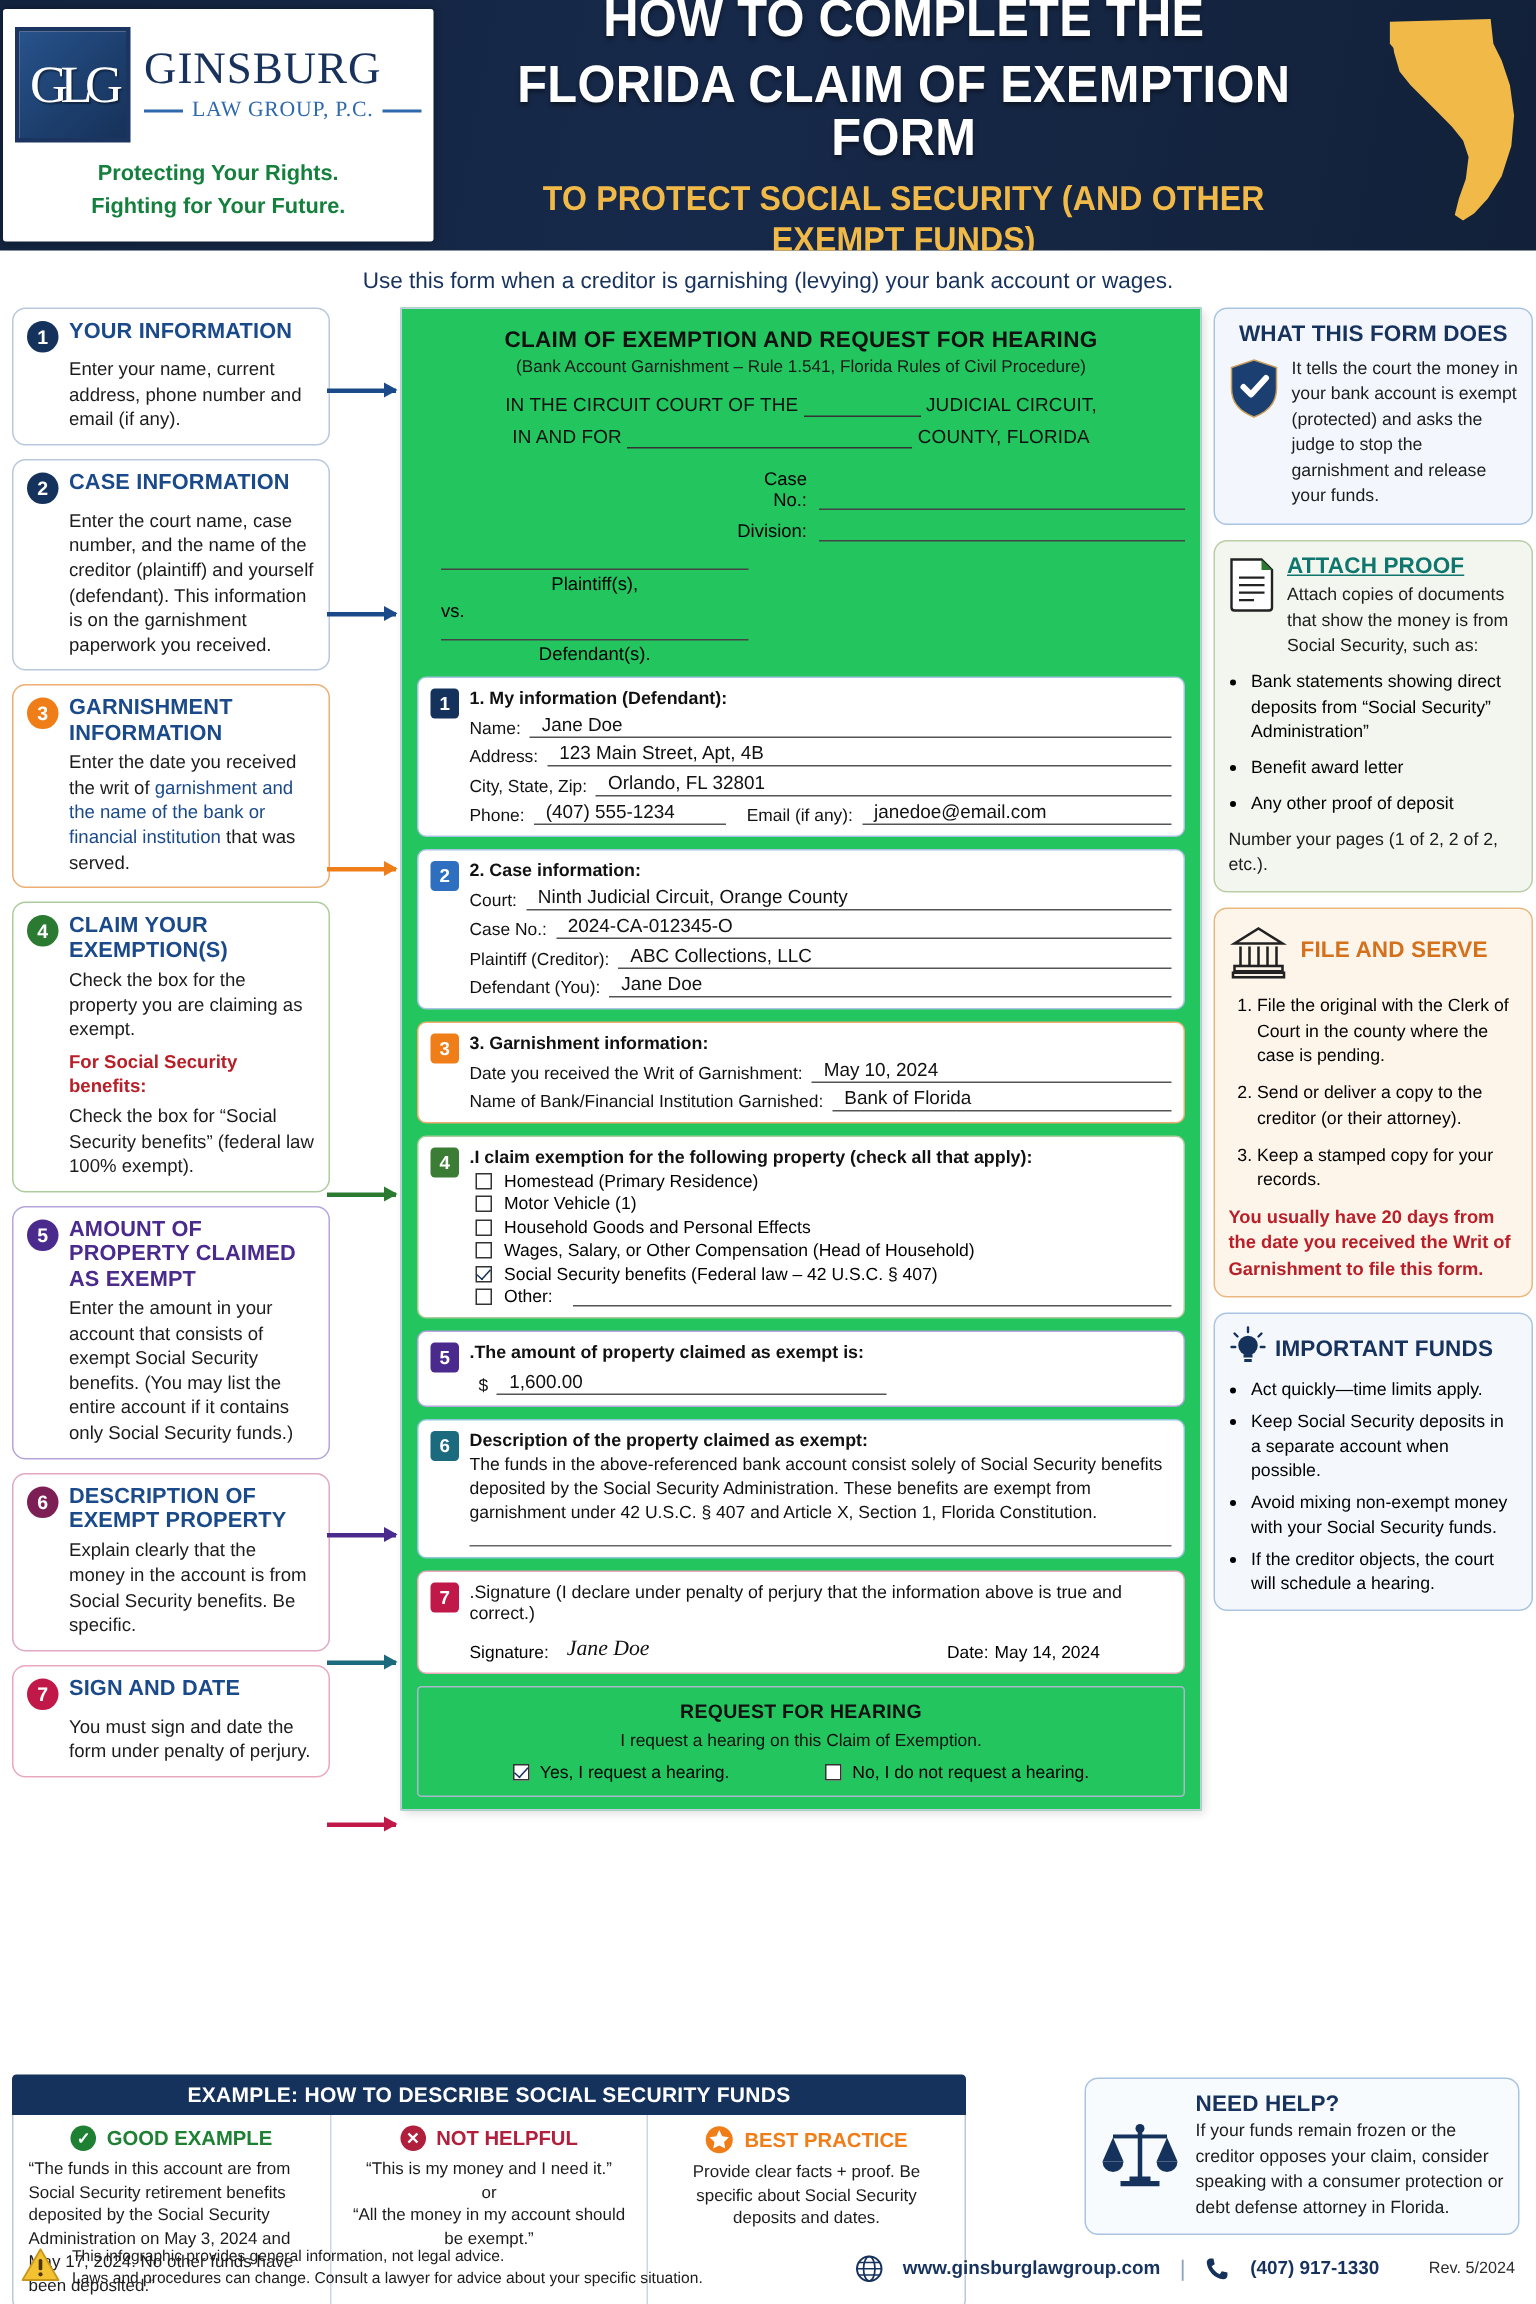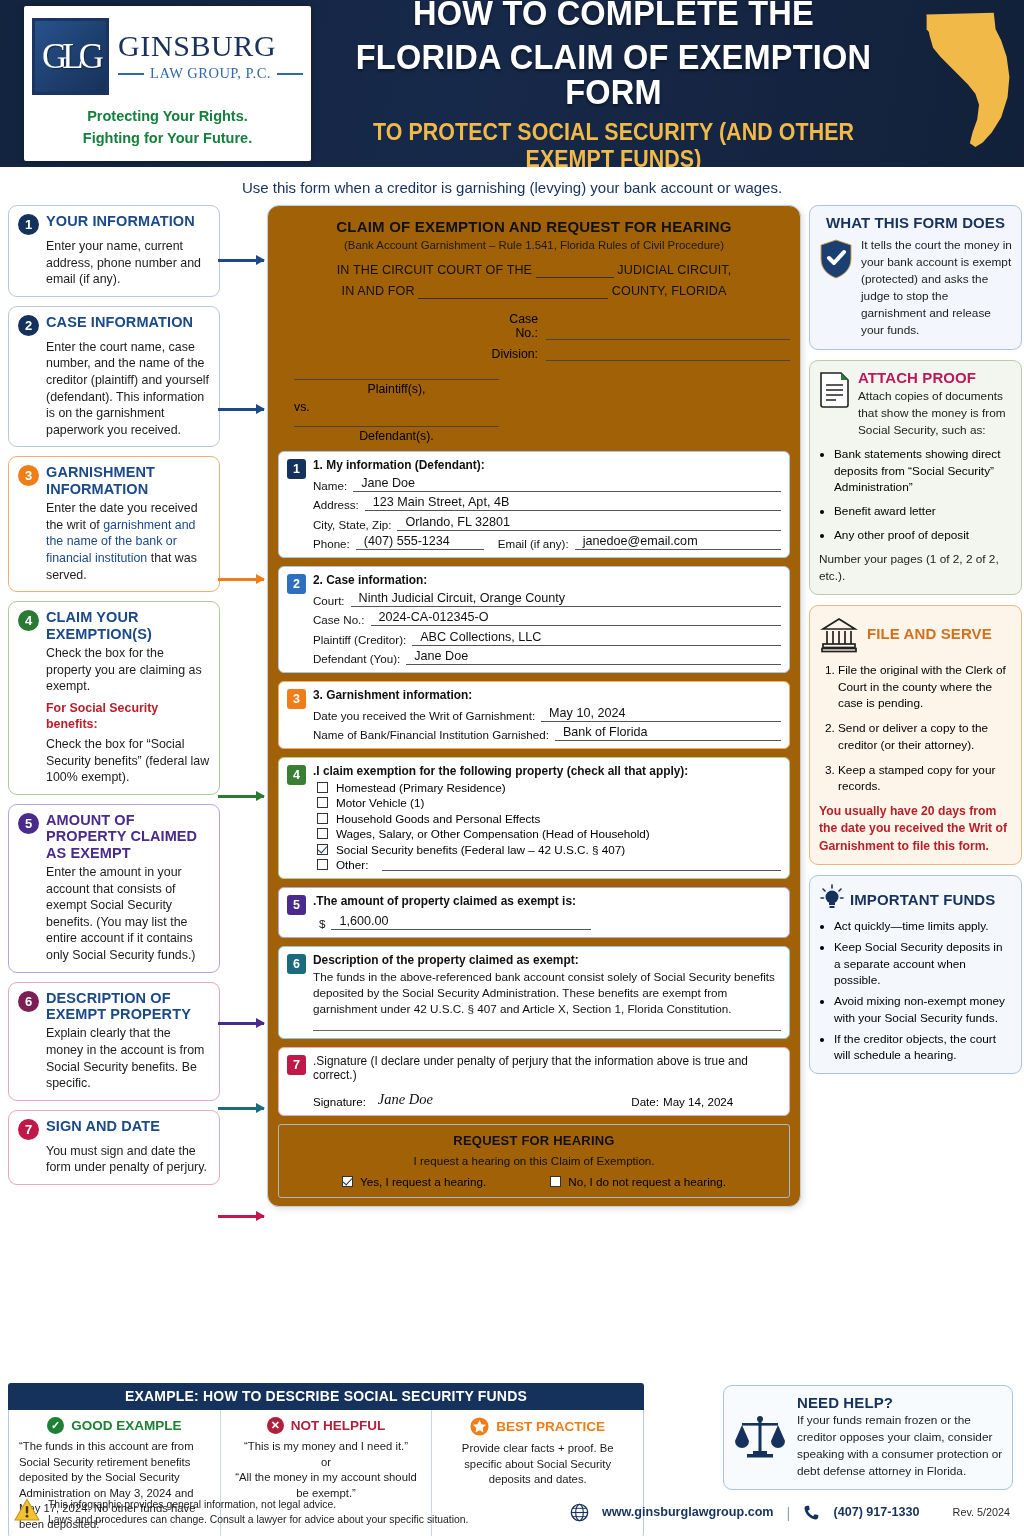--- a/index.html
+++ b/index.html
@@ -16,21 +16,21 @@
     position: relative;
     height: 167px;
     background: linear-gradient(100deg, #13243f 0%, #17294a 45%, #122139 100%);
     display: flex;
     align-items: center;
     overflow: hidden;
   }
   .logo-card {
     width: 287px;
     height: 155px;
-    margin-left: 24px;
+    margin-left: 2px;
     background: #fff;
     border-radius: 2px;
     display: flex;
     flex-direction: column;
     align-items: center;
     justify-content: center;
     box-shadow: 0 0 6px rgba(0,0,0,.35);
     flex: 0 0 auto;
   }
   .logo-row { display: flex; align-items: center; gap: 9px; }
@@ -129,22 +129,22 @@
   .arrow::after {
     content: ""; position: absolute; right: -1px; top: -4px;
     border-left: 9px solid currentColor;
     border-top: 5.5px solid transparent;
     border-bottom: 5.5px solid transparent;
   }
 
   
   .form-doc {
     border: 1.5px solid #c2cee0;
-    border-radius: 12px;
-    background: #a16207;
+    border-radius: 0;
+    background: #22c55e;
     box-shadow: 2px 2px 6px rgba(0,0,0,.13);
     padding: 9px 10px 8px;
   }
   .form-title {
     text-align: center; font-size: 15px; font-weight: bold;
     color: #111; letter-spacing: .2px; margin-top: 3px;
   }
   .form-subtitle {
     text-align: center; font-size: 11.4px; color: #1a1a1a; margin-top: 4px;
   }
@@ -220,21 +220,21 @@
   }
   .rpanel.blue  { background: #f3f7fd; border-color: #a9c3e2; }
   .rpanel.green { background: #f2f6ee; border-color: #b9cda6; }
   .rpanel.orange{ background: #fdf4ea; border-color: #e9b77f; }
   .rpanel.tips  { background: #f4f8fd; border-color: #a9c3e2; }
   .rpanel.help  { background: #f7fbfe; border-color: #a9c3e2; }
   .rp-title {
     font-size: 15px; font-weight: bold; letter-spacing: .1px;
   }
   .rp-title.navy { color: #16325d; }
-  .rp-title.green { color: #be185d; }
+  .rp-title.green { color: #0f766e; text-decoration: underline; }
   .rp-title.orange { color: #d4711d; }
   .rp-text { font-size: 11.8px; line-height: 1.45; color: #1c1c1c; }
   .rp-row { display: flex; gap: 8px; align-items: flex-start; }
   .rp-list { margin: 7px 0 0 0; padding-left: 15px; font-size: 11.8px; line-height: 1.42; }
   .rp-list li { margin-bottom: 7px; }
   .rp-ol { margin: 8px 0 0 0; padding-left: 19px; font-size: 11.8px; line-height: 1.42; }
   .rp-ol li { margin-bottom: 8px; }
   .rp-red { color: #b81f28; font-weight: bold; font-size: 12.2px; line-height: 1.42; margin-top: 4px; }
 
   

